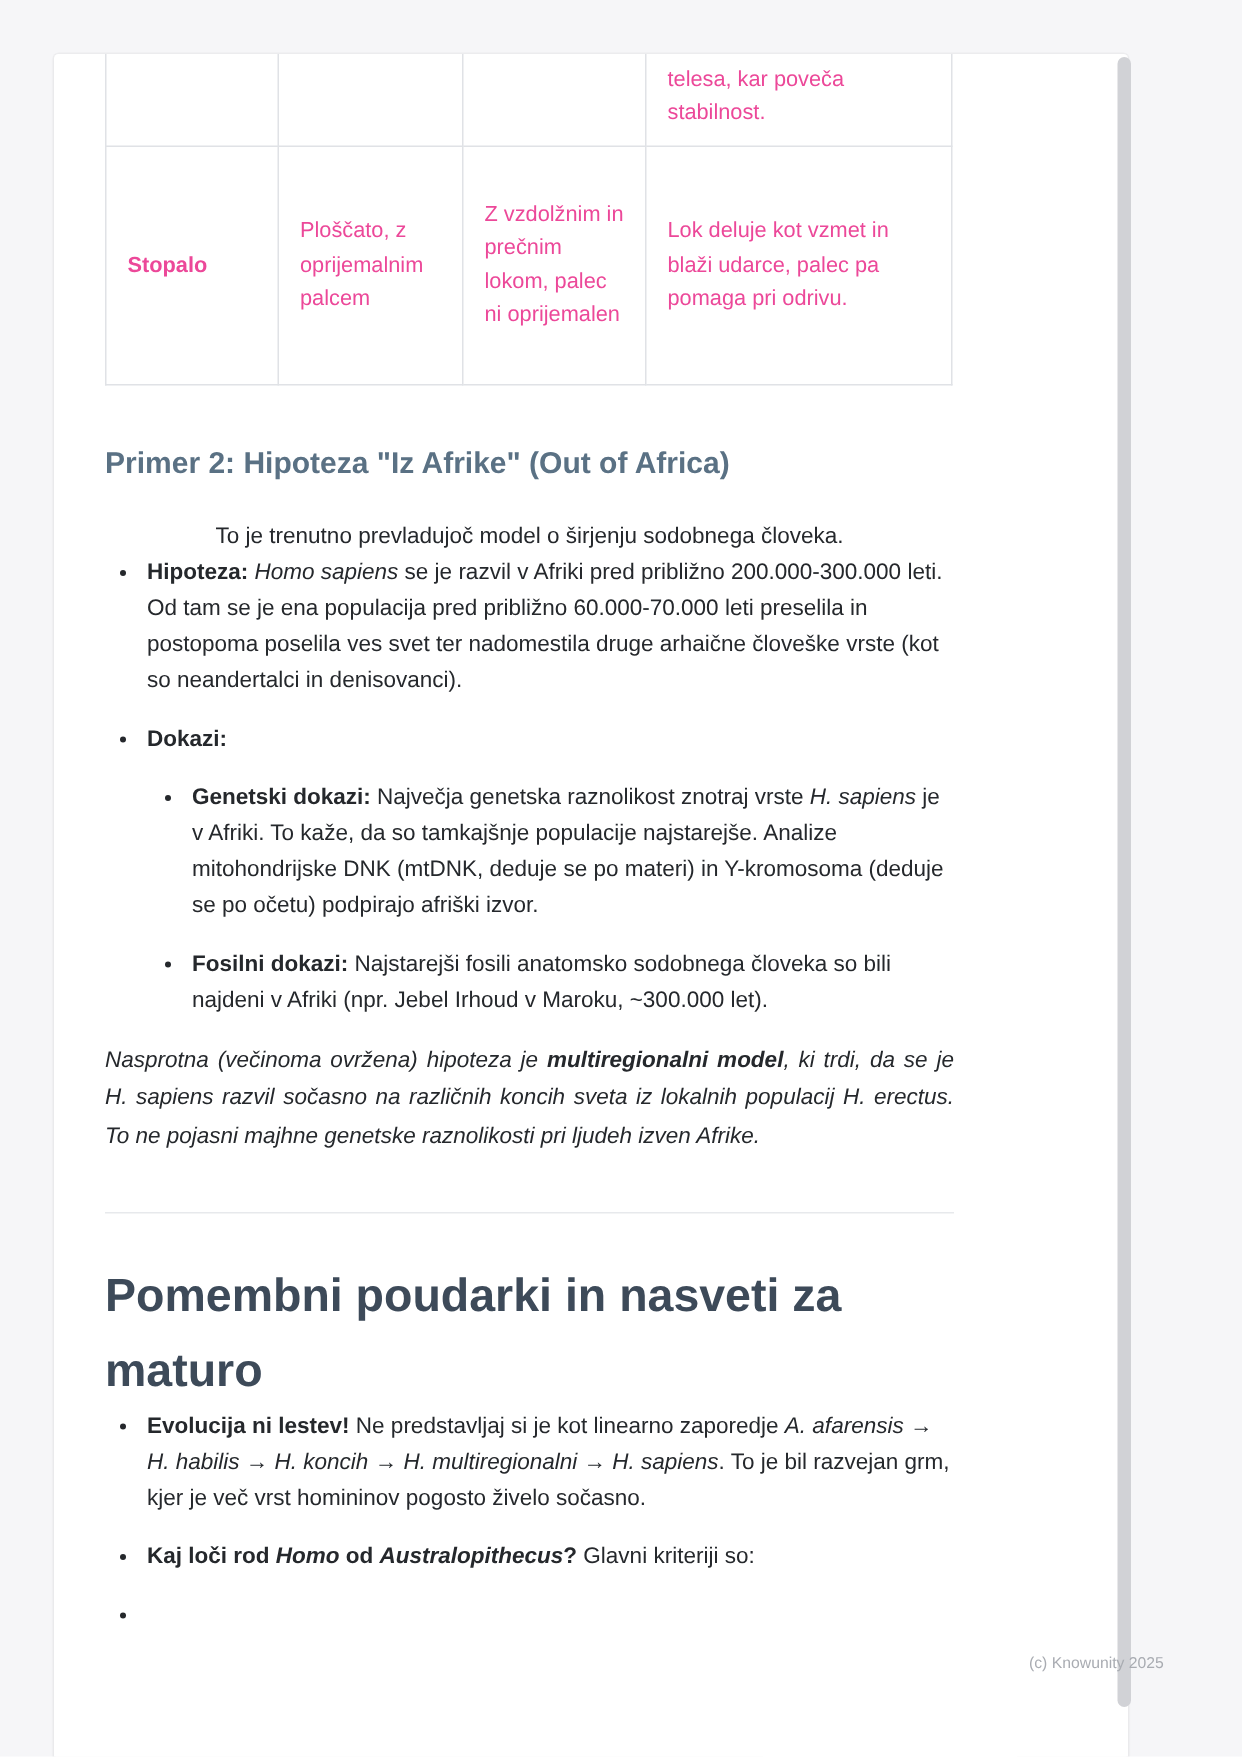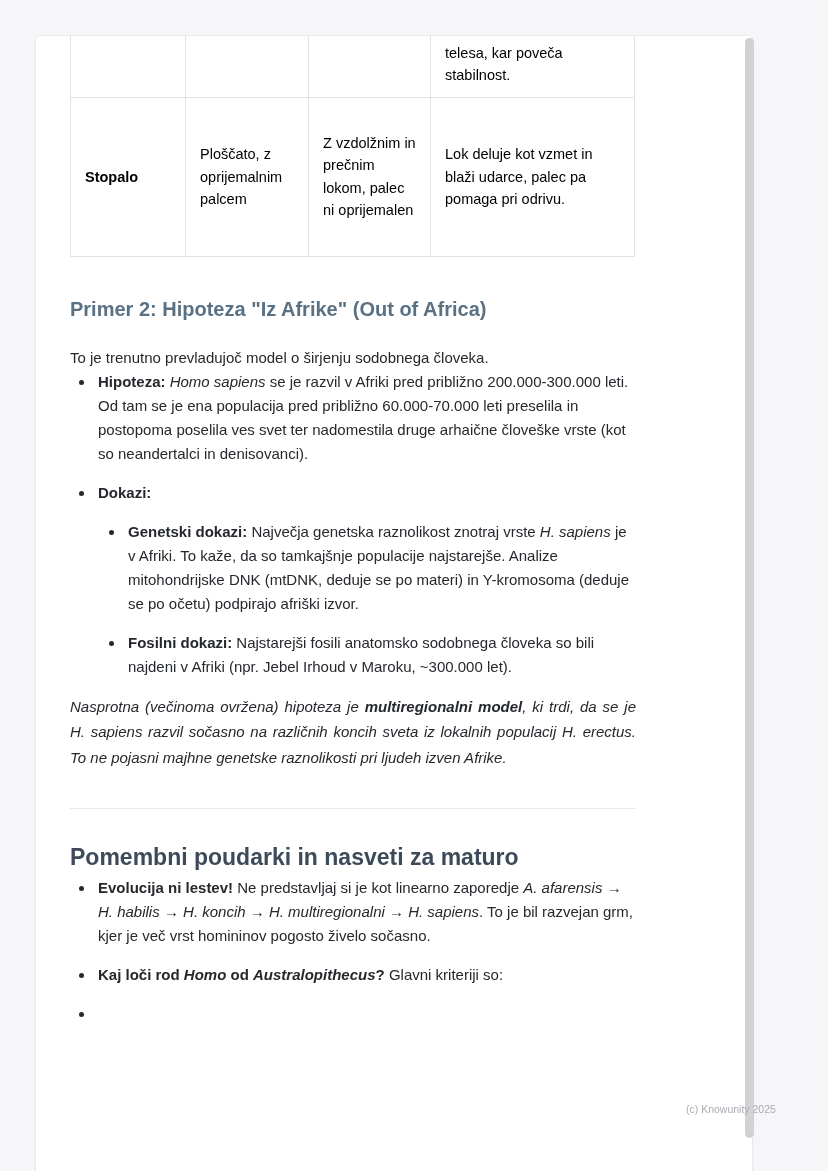--- a/index.html
+++ b/index.html
@@ -25,30 +25,30 @@
   .content { width: 566px; font-size: 15px; line-height: 1.6; }
 
   
   .doc-table { border-collapse: collapse; width: 564px; table-layout: fixed; }
   .doc-table td {
     border: 1px solid #e0e2e6;
     padding: 10px 14px;
     font-size: 14.5px;
     line-height: 1.55;
     vertical-align: middle;
-    color: #000000;
+    color: #ec4899;
   }
   .doc-table tr.row-cut td { border-top: none; height: 61px; vertical-align: top; padding-top: 6px; }
   .doc-table tr.main-row td { height: 159px; }
   .head-col { font-weight: 700; }
 
   
   .h-sub { margin-top: 36px; font-size: 20px; font-weight: 600; color: #5a7184; }
-  .intro { margin-top: 21px; }
-  .h-main { margin-top: 30px; font-size: 23px; font-weight: 700; color: #3d4a59; }
+  .intro { margin-top: 21px; text-align: center; }
+  .h-main { margin-top: 30px; font-size: 31px; font-weight: 700; color: #3d4a59; }
   .divider { margin-top: 38px; border: none; border-top: 1px solid #e7e9ec; width: 566px; }
 
   
   ul.l1 { padding-left: 25px; list-style: disc outside; }
   ul.l1 > li { margin-bottom: 15px; padding-left: 3px; }
   ul.l2 { margin-top: 15px; padding-left: 27px; list-style: disc outside; }
   ul.l2 > li { margin-bottom: 15px; padding-left: 3px; }
   ul.l2 > li:last-child { margin-bottom: 0; }
 
   strong { font-weight: 700; }

